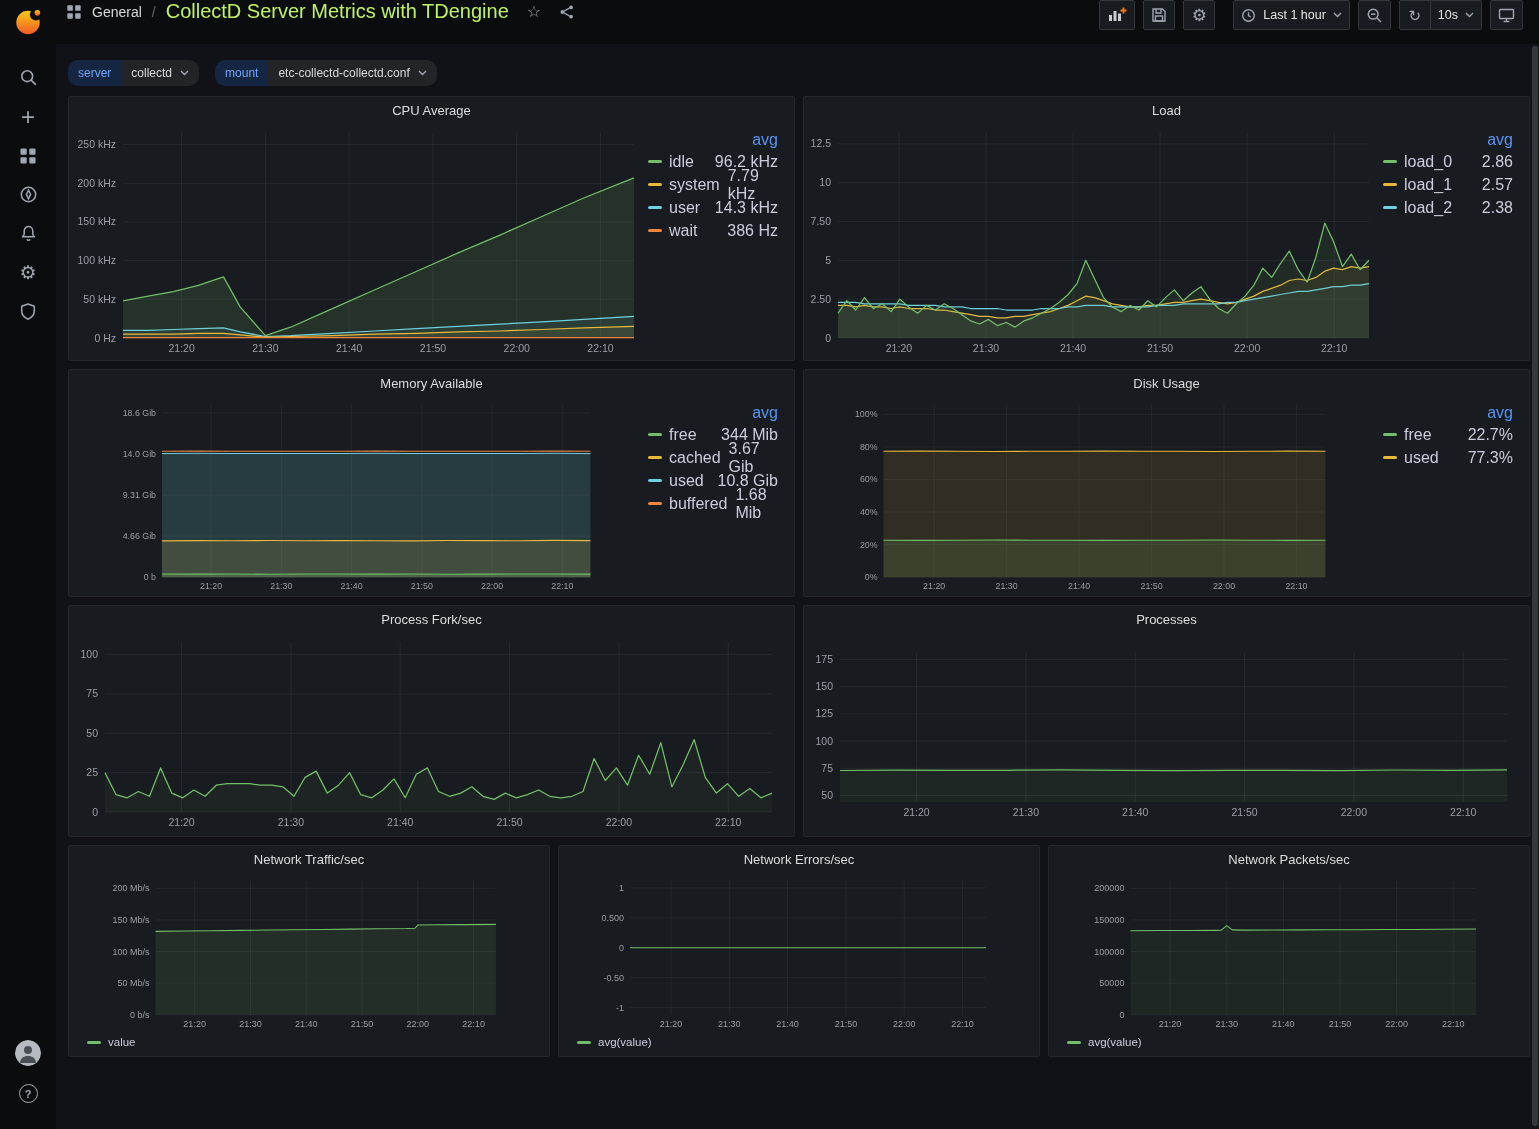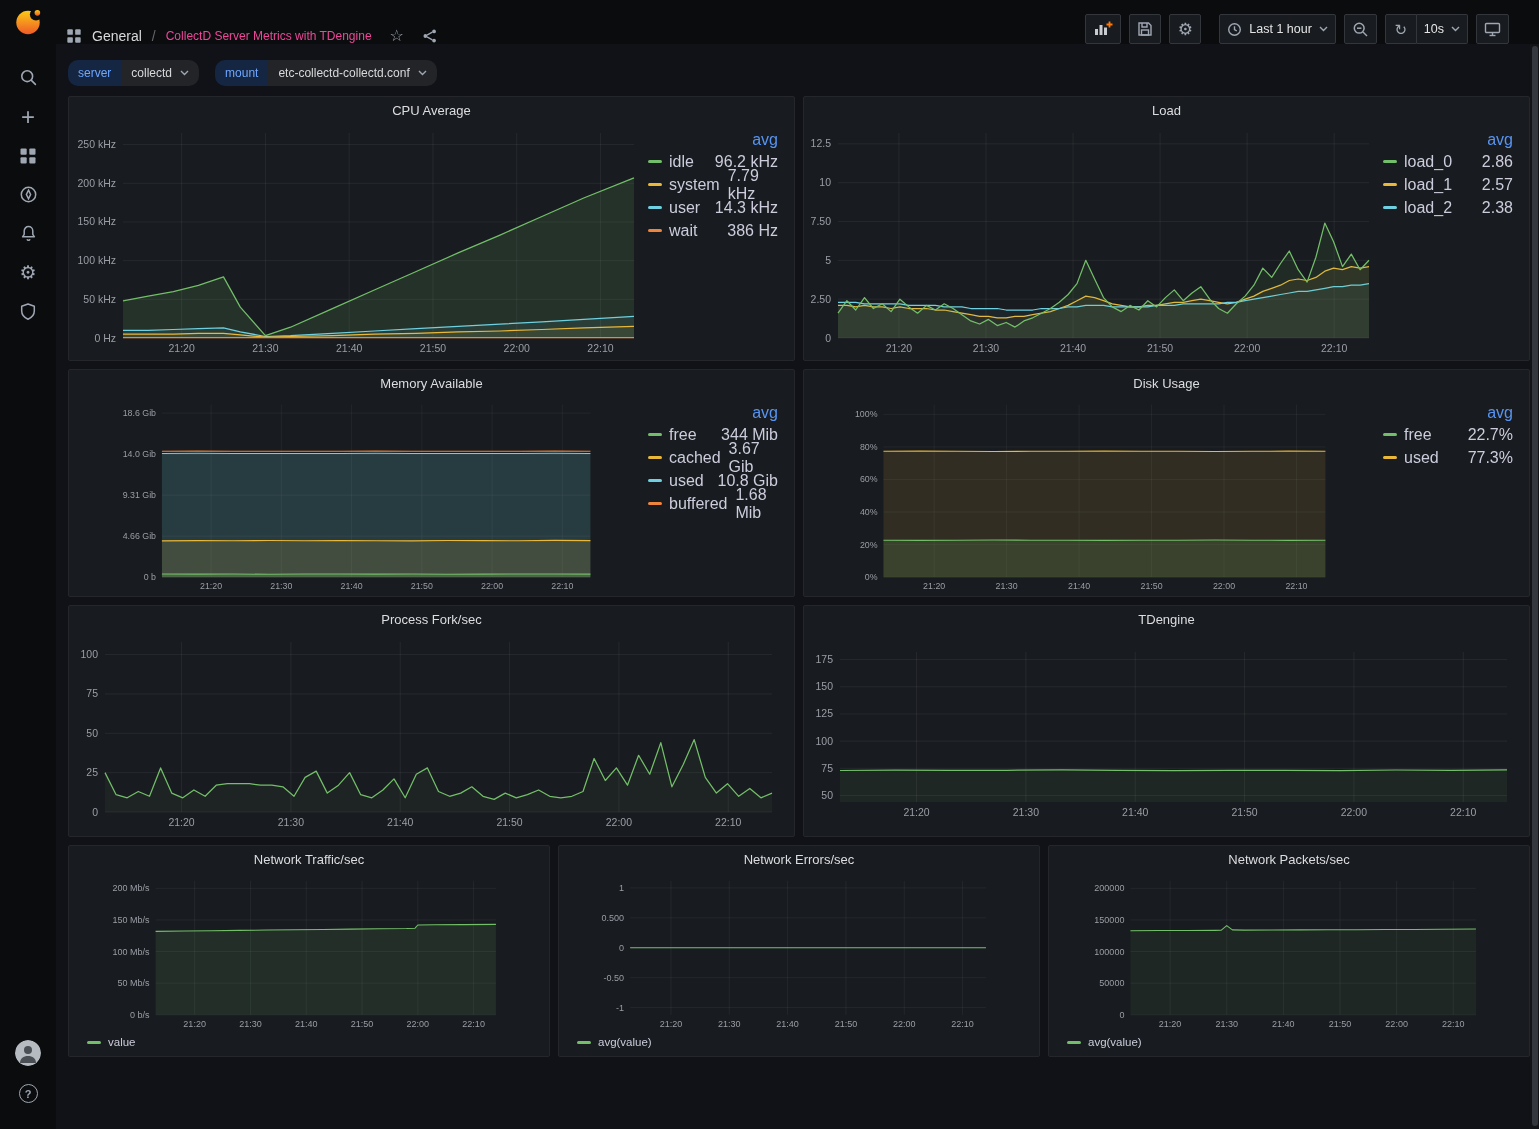--- a/index.html
+++ b/index.html
@@ -1,27 +1,27 @@
 <!DOCTYPE html>
 <html><head>
 <meta charset="utf-8">
 <style>
   *{box-sizing:border-box;margin:0;padding:0}
   html,body{width:1539px;height:1129px;overflow:hidden}
   body{background:#111217;font-family:"Liberation Sans",sans-serif;color:#d8d9da}
   .app{position:relative;width:1539px;height:1129px;overflow:hidden;background:#111217}
 
   
-  .topnav{position:absolute;top:0;left:0;width:100%;height:44px;background:#0b0c0e;display:flex;align-items:flex-end;padding-right:30px;z-index:5}
+  .topnav{position:absolute;top:0;left:0;width:100%;height:44px;background:#0b0c0e;display:flex;align-items:flex-start;padding-right:16px;z-index:5}
   .logo-cell{width:56px;height:44px;flex:none;display:flex;align-items:center;justify-content:center;cursor:pointer}
   .crumbs{display:flex;align-items:center;gap:10px;padding-left:10px;white-space:nowrap}
   .crumb-icon{color:#9fa7b3;display:flex}
   .crumb-section{font-size:14px;color:#d8d9da;cursor:pointer}
   .crumb-sep{color:#64666c;font-size:14px}
-  .crumb-title{font-size:12px;color:#ec4899;cursor:pointer}
+  .crumb-title{font-size:20px;color:#bef264;cursor:pointer}
   .inline-icon{color:#9fa7b3;margin-left:8px;cursor:pointer;display:flex;align-items:center}
   .glyph-star{font-size:16px;line-height:1}
   .nav-spacer{flex:1}
   .navbtn{height:30px;min-width:32px;padding:0 7px;margin-left:8px;background:#181b1f;border:1px solid #33363b;border-radius:2px;display:flex;align-items:center;justify-content:center;gap:7px;color:#9fa7b3;font-size:12.5px;cursor:pointer;white-space:nowrap}
   .navbtn .lbl{color:#e5e5e5}
   .glyph-gear{font-size:17px;line-height:1}
   .glyph-refresh{font-size:15px;line-height:1}
   .btn-group{display:flex;margin-left:8px}
   .btn-group .navbtn{margin-left:0}
   .btn-group .navbtn + .navbtn{border-left:none;border-radius:0 2px 2px 0}
@@ -510,21 +510,21 @@
                 <line x1="32" y1="60.94444444444445" x2="699" y2="60.94444444444445" stroke="rgba(204,204,220,0.08)"></line>
                 <text x="25" y="64.44444444444446" text-anchor="end" class="axis">75</text>
                 <line x1="32" y1="21.59259259259259" x2="699" y2="21.59259259259259" stroke="rgba(204,204,220,0.08)"></line>
                 <text x="25" y="25.09259259259259" text-anchor="end" class="axis">100</text>
                 <path d="M32.0 139.6 L43.1 161.7 L54.2 164.8 L65.3 158.5 L76.5 163.3 L87.6 134.9 L98.7 160.1 L109.8 164.8 L120.9 157.0 L132.1 163.3 L143.2 152.2 L154.3 150.7 L165.4 150.7 L176.5 150.7 L187.6 152.2 L198.8 152.2 L209.9 153.8 L221.0 163.3 L232.1 144.4 L243.2 138.1 L254.3 160.1 L265.5 152.2 L276.6 139.6 L287.7 161.7 L298.8 164.8 L309.9 157.0 L321.0 145.9 L332.2 164.8 L343.3 141.2 L354.4 134.9 L365.5 158.5 L376.6 163.3 L387.7 160.1 L398.8 153.8 L410.0 163.3 L421.1 166.4 L432.2 160.1 L443.3 164.8 L454.4 161.7 L465.6 157.0 L476.7 163.3 L487.8 164.8 L498.9 163.3 L510.0 158.5 L521.1 125.5 L532.3 147.5 L543.4 134.9 L554.5 152.2 L565.6 122.3 L576.7 141.2 L587.8 109.7 L598.9 153.8 L610.1 131.8 L621.2 106.6 L632.3 144.4 L643.4 160.1 L654.5 150.7 L665.7 163.3 L676.8 155.4 L687.9 164.8 L699.0 160.1 L699.0 179.0 L32.0 179.0 Z" fill="#73BF69" fill-opacity="0.06" stroke="none"></path>
                 <path d="M32.0 139.6 L43.1 161.7 L54.2 164.8 L65.3 158.5 L76.5 163.3 L87.6 134.9 L98.7 160.1 L109.8 164.8 L120.9 157.0 L132.1 163.3 L143.2 152.2 L154.3 150.7 L165.4 150.7 L176.5 150.7 L187.6 152.2 L198.8 152.2 L209.9 153.8 L221.0 163.3 L232.1 144.4 L243.2 138.1 L254.3 160.1 L265.5 152.2 L276.6 139.6 L287.7 161.7 L298.8 164.8 L309.9 157.0 L321.0 145.9 L332.2 164.8 L343.3 141.2 L354.4 134.9 L365.5 158.5 L376.6 163.3 L387.7 160.1 L398.8 153.8 L410.0 163.3 L421.1 166.4 L432.2 160.1 L443.3 164.8 L454.4 161.7 L465.6 157.0 L476.7 163.3 L487.8 164.8 L498.9 163.3 L510.0 158.5 L521.1 125.5 L532.3 147.5 L543.4 134.9 L554.5 152.2 L565.6 122.3 L576.7 141.2 L587.8 109.7 L598.9 153.8 L610.1 131.8 L621.2 106.6 L632.3 144.4 L643.4 160.1 L654.5 150.7 L665.7 163.3 L676.8 155.4 L687.9 164.8 L699.0 160.1 " fill="none" stroke="#73BF69" stroke-width="1.25" stroke-linejoin="round"></path>
               </svg>
           </div>
         </section>
         <section class="panel">
-          <header class="panel-header">TDengine</header>
+          <header class="panel-header">Processes</header>
           <div class="panel-body col">
             <svg class="chart" viewBox="0 0 711 179">
                 <line x1="108.54098360655738" y1="9" x2="108.54098360655738" y2="159" stroke="rgba(204,204,220,0.08)"></line>
                 <text x="108.54098360655738" y="173" text-anchor="middle" class="axis">21:20</text>
                 <line x1="217.88524590163934" y1="9" x2="217.88524590163934" y2="159" stroke="rgba(204,204,220,0.08)"></line>
                 <text x="217.88524590163934" y="173" text-anchor="middle" class="axis">21:30</text>
                 <line x1="327.2295081967213" y1="9" x2="327.2295081967213" y2="159" stroke="rgba(204,204,220,0.08)"></line>
                 <text x="327.2295081967213" y="173" text-anchor="middle" class="axis">21:40</text>
                 <line x1="436.57377049180326" y1="9" x2="436.57377049180326" y2="159" stroke="rgba(204,204,220,0.08)"></line>
                 <text x="436.57377049180326" y="173" text-anchor="middle" class="axis">21:50</text>

